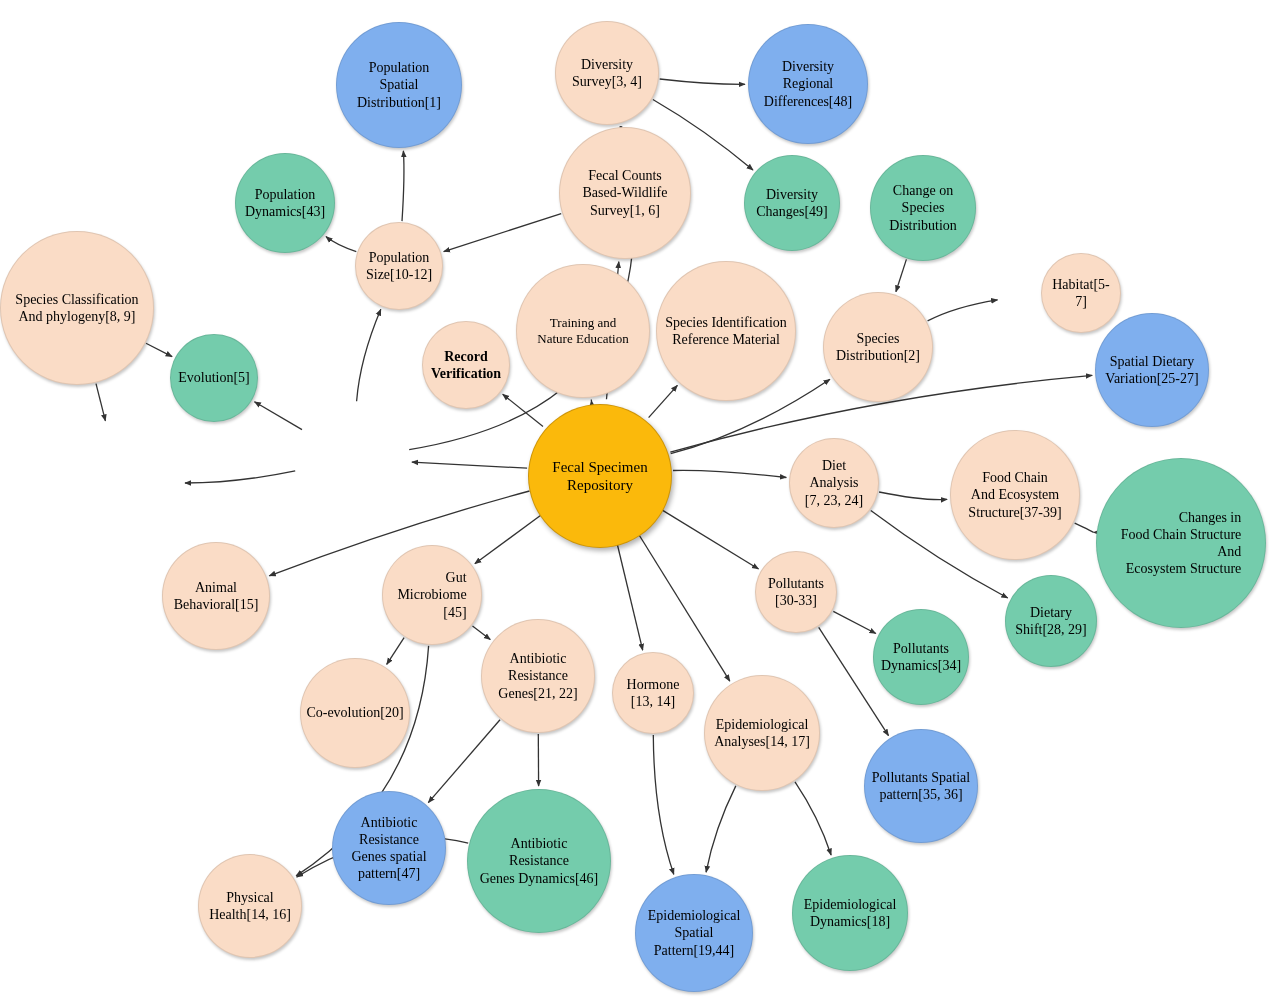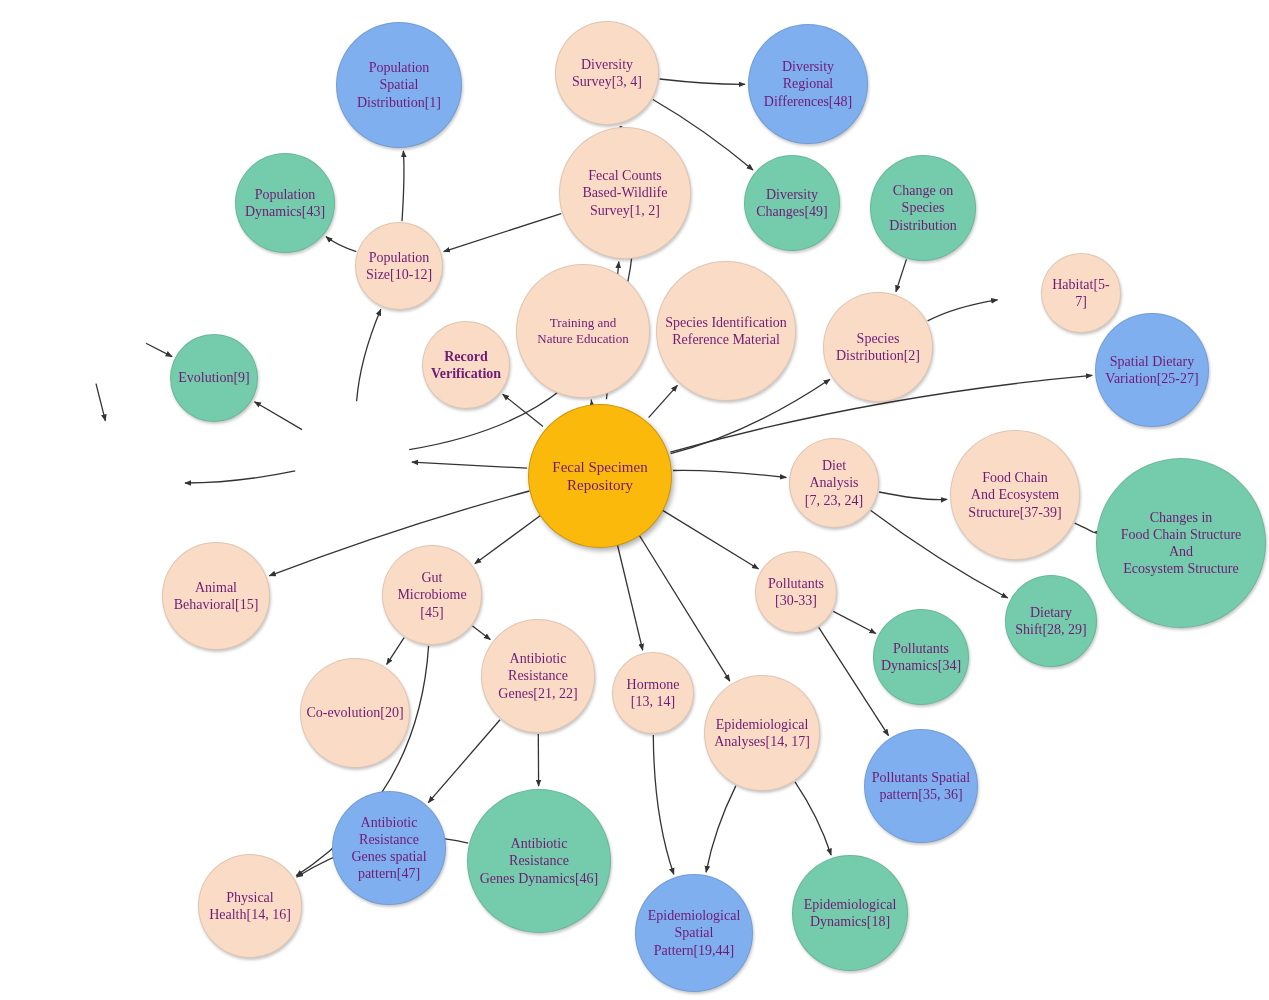--- a/index.html
+++ b/index.html
@@ -32,21 +32,21 @@
     height: 1000px;
   }
   .node {
     position: absolute;
     border-radius: 50%;
     box-sizing: border-box;
     display: flex;
     align-items: center;
     justify-content: center;
     text-align: center;
-    color: #701a75;
+    color: #000000;
     line-height: 1.22;
     box-shadow: 1px 2px 3px rgba(0,0,0,0.22);
     border: 1px solid rgba(0,0,0,0.10);
     user-select: none;
   }
   .node .label {
     display: block;
     padding: 0 5px;
     white-space: pre-line;
   }
@@ -130,21 +130,21 @@
 Survey[3, 4]</span>
       </div>
       <div class="node" style="left: 748px; top: 24px; width: 120px; height: 120px; background: rgb(127, 175, 238); font-size: 14px;">
         <span class="label">Diversity
 Regional
 Differences[48]</span>
       </div>
       <div class="node" style="left: 559px; top: 127px; width: 132px; height: 132px; background: rgb(250, 220, 198); font-size: 14px;">
         <span class="label">Fecal Counts
 Based-Wildlife
-Survey[1, 2]</span>
+Survey[1, 6]</span>
       </div>
       <div class="node" style="left: 744px; top: 155px; width: 96px; height: 96px; background: rgb(116, 204, 172); font-size: 14px;">
         <span class="label">Diversity
 Changes[49]</span>
       </div>
       <div class="node" style="left: 870px; top: 155px; width: 106px; height: 106px; background: rgb(116, 204, 172); font-size: 14px;">
         <span class="label">Change on
 Species
 Distribution</span>
       </div>
@@ -152,22 +152,26 @@
         <span class="label">Habitat[5-7]</span>
       </div>
       <div class="node" style="left: 823px; top: 292px; width: 110px; height: 110px; background: rgb(250, 220, 198); font-size: 14px;">
         <span class="label">Species
 Distribution[2]</span>
       </div>
       <div class="node" style="left: 1095px; top: 313px; width: 114px; height: 114px; background: rgb(127, 175, 238); font-size: 14px;">
         <span class="label">Spatial Dietary
 Variation[25-27]</span>
       </div>
+      <div class="node" style="left: 0px; top: 231px; width: 154px; height: 154px; background: rgb(250, 220, 198); font-size: 14px;">
+        <span class="label">Species Classification
+And phylogeny[8, 9]</span>
+      </div>
       <div class="node" style="left: 170px; top: 334px; width: 88px; height: 88px; background: rgb(116, 204, 172); font-size: 14px;">
-        <span class="label">Evolution[9]</span>
+        <span class="label">Evolution[5]</span>
       </div>
       <div class="node" style="left: 422px; top: 321px; width: 88px; height: 88px; background: rgb(250, 220, 198); font-size: 14px; font-weight: bold;">
         <span class="label">Record
 Verification</span>
       </div>
       <div class="node" style="left: 516px; top: 264px; width: 134px; height: 134px; background: rgb(250, 220, 198); font-size: 13px;">
         <span class="label">Training and
 Nature Education</span>
       </div>
       <div class="node" style="left: 656px; top: 261px; width: 140px; height: 140px; background: rgb(250, 220, 198); font-size: 14px;">
@@ -177,35 +181,35 @@
       <div class="node" style="left: 789px; top: 438px; width: 90px; height: 90px; background: rgb(250, 220, 198); font-size: 14px;">
         <span class="label">Diet
 Analysis
 [7, 23, 24]</span>
       </div>
       <div class="node" style="left: 950px; top: 430px; width: 130px; height: 130px; background: rgb(250, 220, 198); font-size: 14px;">
         <span class="label">Food Chain
 And Ecosystem
 Structure[37-39]</span>
       </div>
-      <div class="node" style="left: 1096px; top: 458px; width: 170px; height: 170px; background: rgb(116, 204, 172); font-size: 14px;">
+      <div class="node" style="left: 1096px; top: 458px; width: 170px; height: 170px; background: rgb(116, 204, 172); font-size: 14px; text-align: right;">
         <span class="label">Changes in
 Food Chain Structure
 And
 Ecosystem Structure</span>
       </div>
       <div class="node" style="left: 1005px; top: 575px; width: 92px; height: 92px; background: rgb(116, 204, 172); font-size: 14px;">
         <span class="label">Dietary
 Shift[28, 29]</span>
       </div>
       <div class="node" style="left: 162px; top: 542px; width: 108px; height: 108px; background: rgb(250, 220, 198); font-size: 14px;">
         <span class="label">Animal
 Behavioral[15]</span>
       </div>
-      <div class="node" style="left: 382px; top: 545px; width: 100px; height: 100px; background: rgb(250, 220, 198); font-size: 14px;">
+      <div class="node" style="left: 382px; top: 545px; width: 100px; height: 100px; background: rgb(250, 220, 198); font-size: 14px; text-align: right;">
         <span class="label">Gut
 Microbiome
 [45]</span>
       </div>
       <div class="node" style="left: 300px; top: 658px; width: 110px; height: 110px; background: rgb(250, 220, 198); font-size: 14px;">
         <span class="label">Co-evolution[20]</span>
       </div>
       <div class="node" style="left: 481px; top: 619px; width: 114px; height: 114px; background: rgb(250, 220, 198); font-size: 14px;">
         <span class="label">Antibiotic
 Resistance

